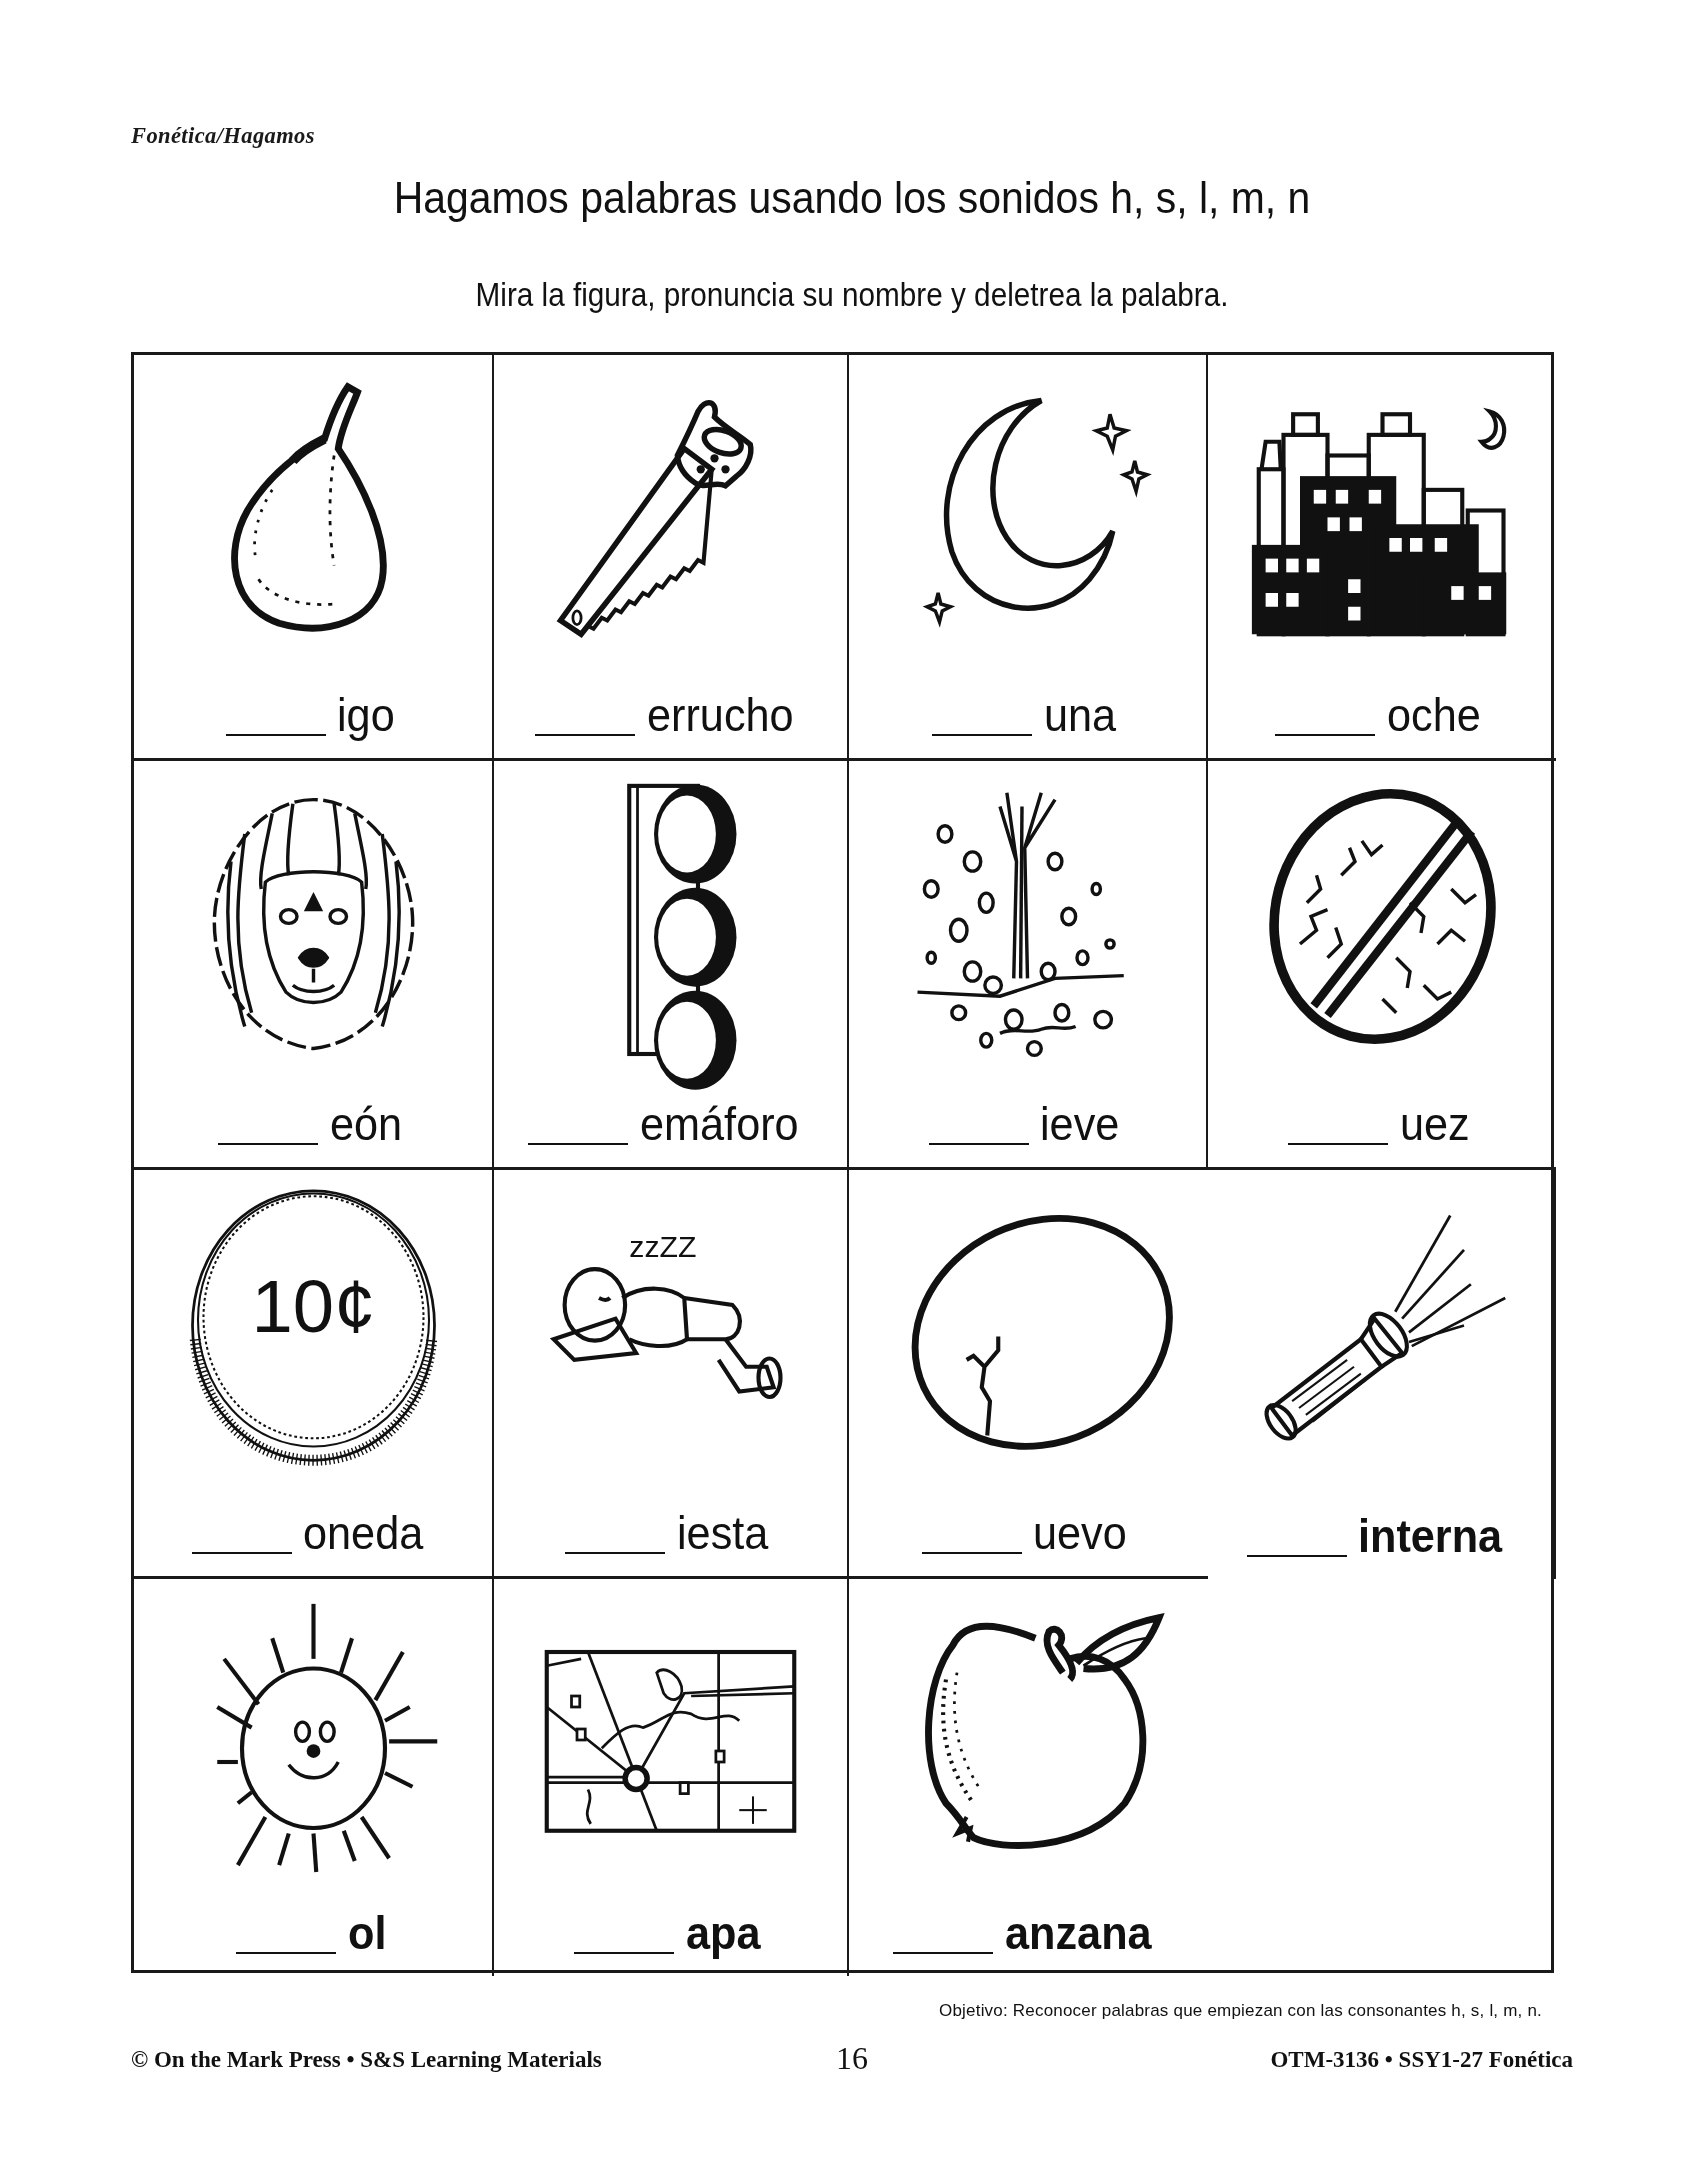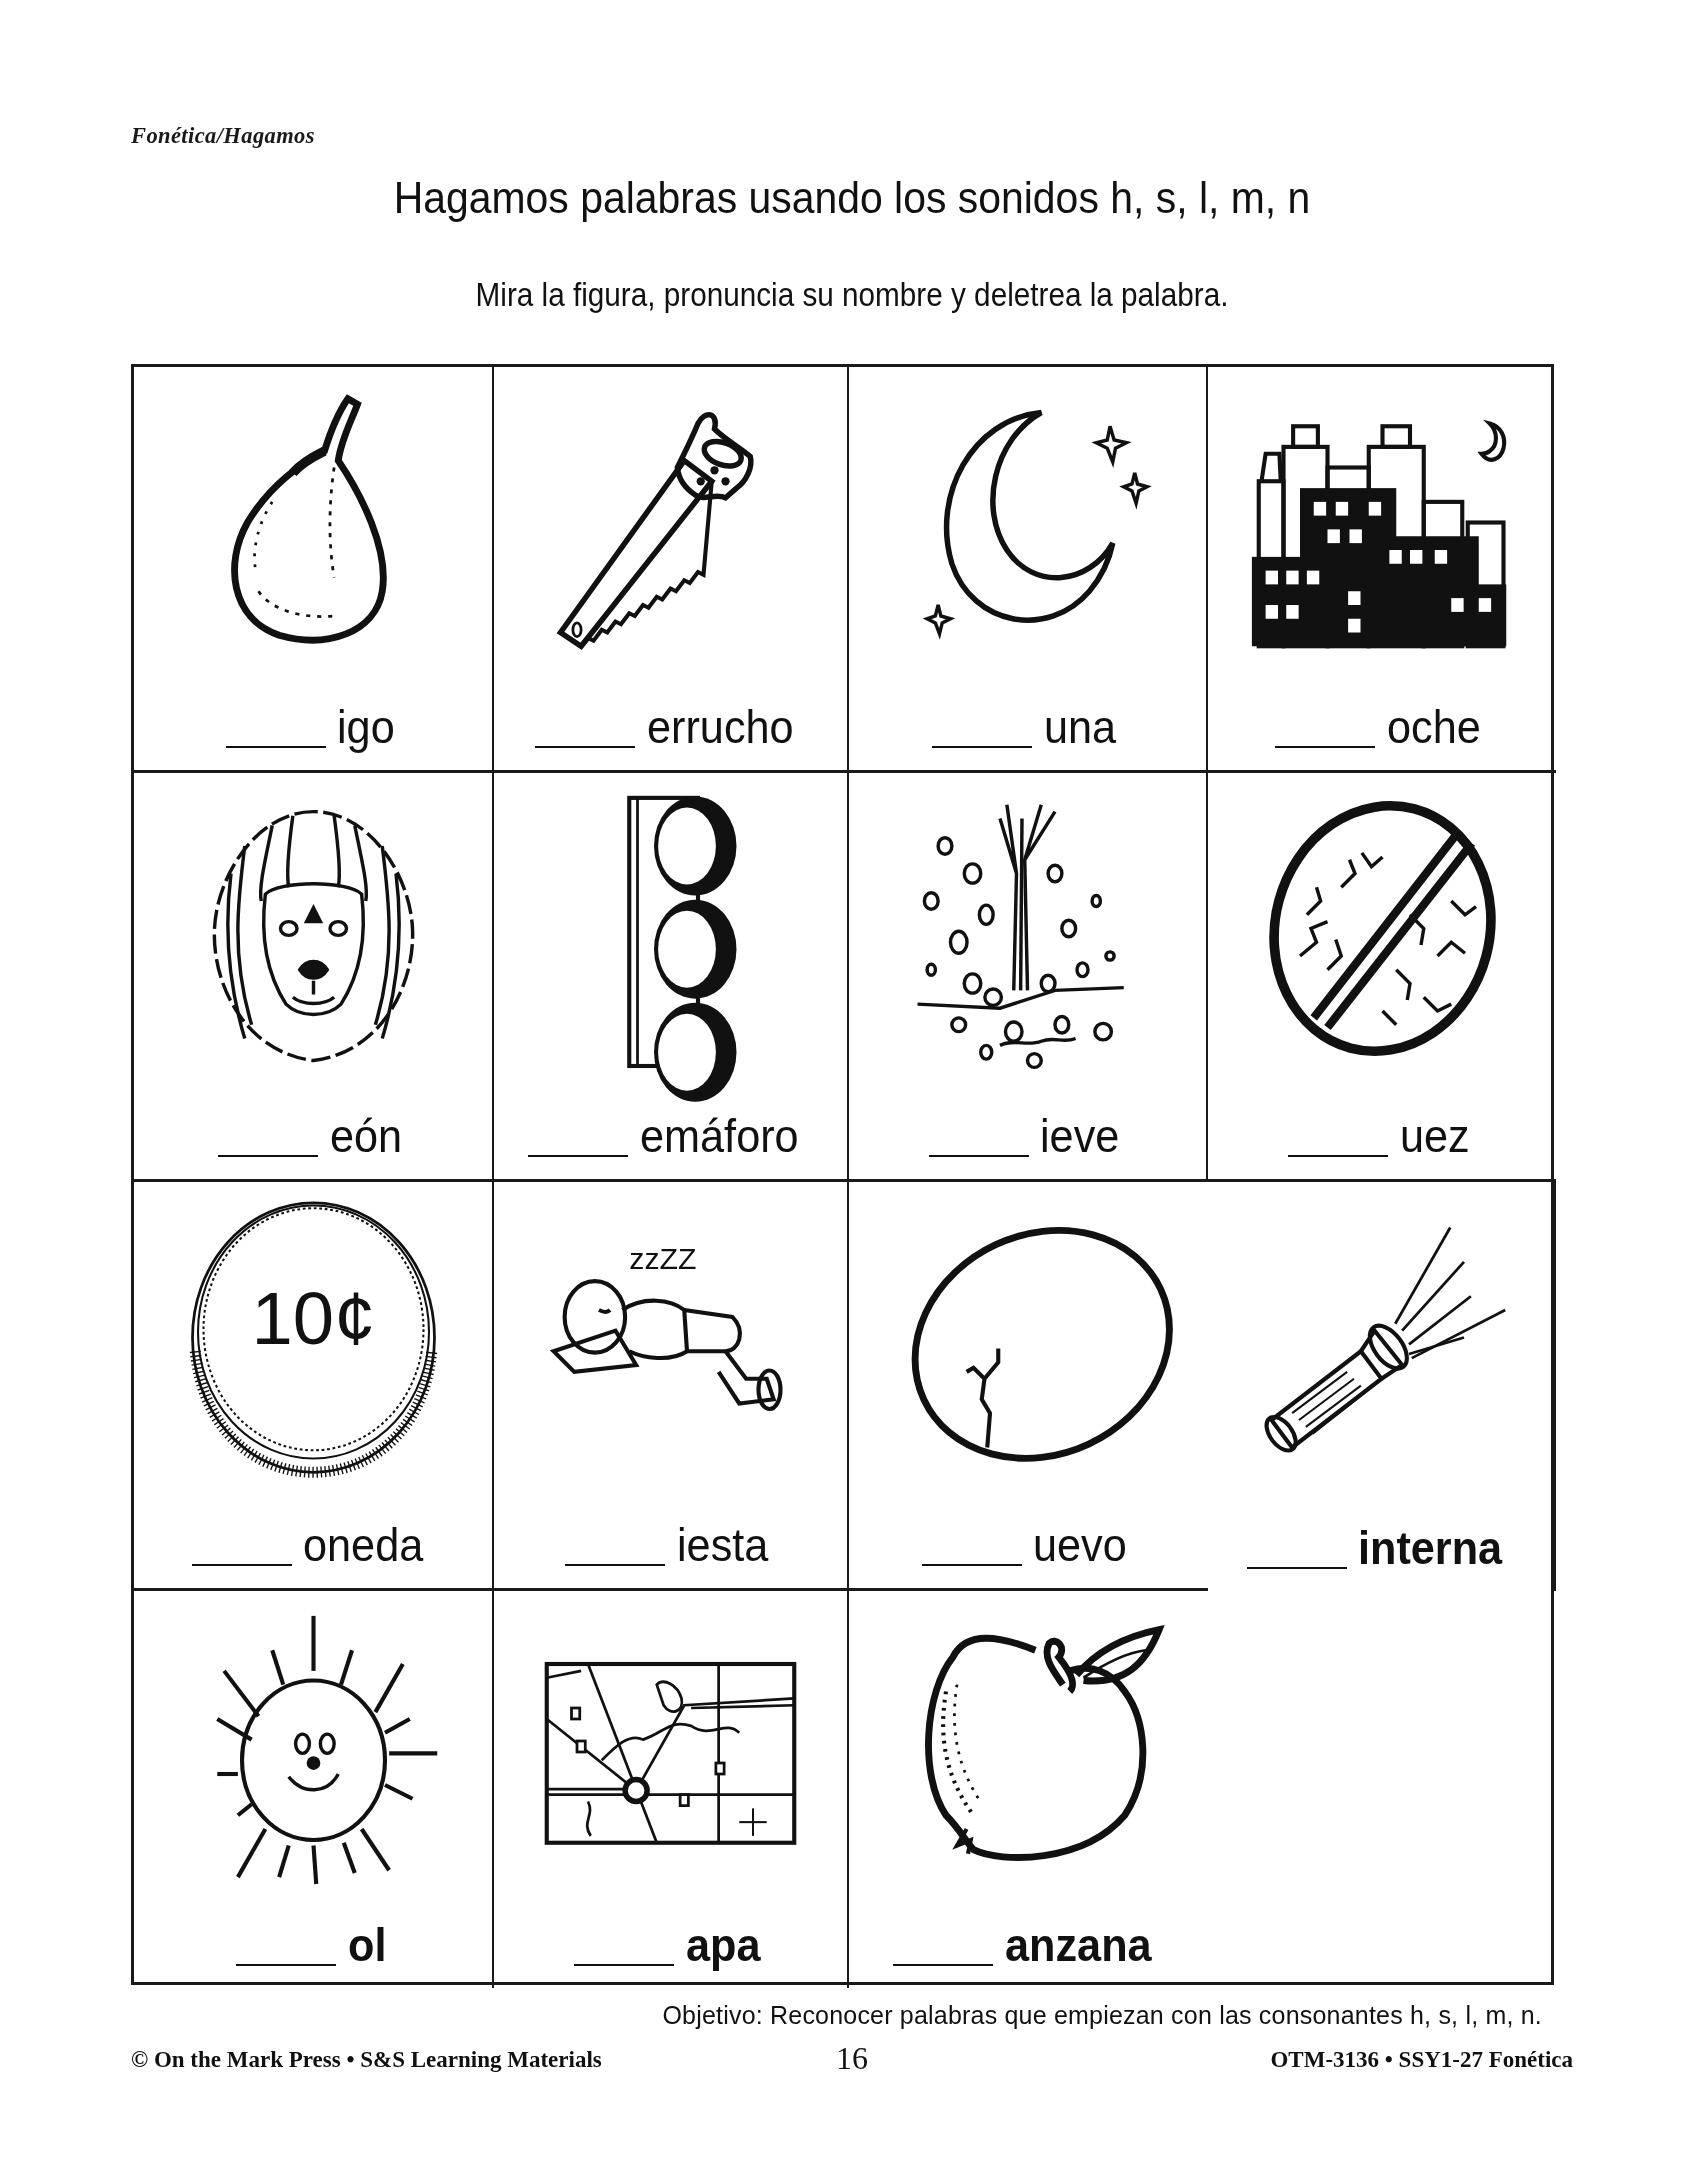--- a/index.html
+++ b/index.html
@@ -16,21 +16,21 @@
     font-family: "Liberation Sans", sans-serif; font-size: 44px; color: #111;
     transform: scaleX(0.93);
   }
   .subtitle {
     position: absolute; left: 0; width: 1704px; top: 276px; text-align: center;
     font-family: "Liberation Sans", sans-serif; font-size: 33px; color: #111;
     transform: scaleX(0.9);
   }
 
   .grid {
-    position: absolute; left: 131px; top: 364px; width: 1423px; height: 1621px;
+    position: absolute; left: 131px; top: 352px; width: 1423px; height: 1621px;
     border: 3.3px solid #1a1a1a;
     display: grid;
     grid-template-columns: 360px 355px 359px 348px;
     grid-template-rows: 406px 409px 409px 397px;
   }
   .cell {
     position: relative;
     border-right: 2.5px solid #1a1a1a;
     border-bottom: 3.3px solid #1a1a1a;
     overflow: hidden;
@@ -51,21 +51,21 @@
     color: #111;
   }
   .blank {
     display: inline-block; width: 100px; height: 0;
     border-bottom: 2.5px solid #111; margin-right: 11.6px; margin-bottom: 1.7px;
   }
   .label .word { display: inline-block; transform: scaleX(0.92); transform-origin: left bottom; }
 
   .objective {
     position: absolute; right: 162px; top: 2001px;
-    font-family: "Liberation Sans", sans-serif; font-size: 25px; color: #111;
+    font-family: "Liberation Sans", sans-serif; font-size: 17px; color: #111;
     letter-spacing: 0.2px;
     text-align: right;
   }
   .footer {
     position: absolute; left: 131px; right: 131px; top: 2040px; height: 33px;
     font-family: "Liberation Serif", serif; font-weight: bold; font-size: 23px; color: #111;
   }
   .footer .left { position: absolute; left: 0; top: 6.7px; }
   .footer .center { position: absolute; left: 0; right: 0; top: 0; text-align: center; font-weight: normal; font-size: 32px; }
   .footer .right { position: absolute; right: 0; top: 6.7px; }

